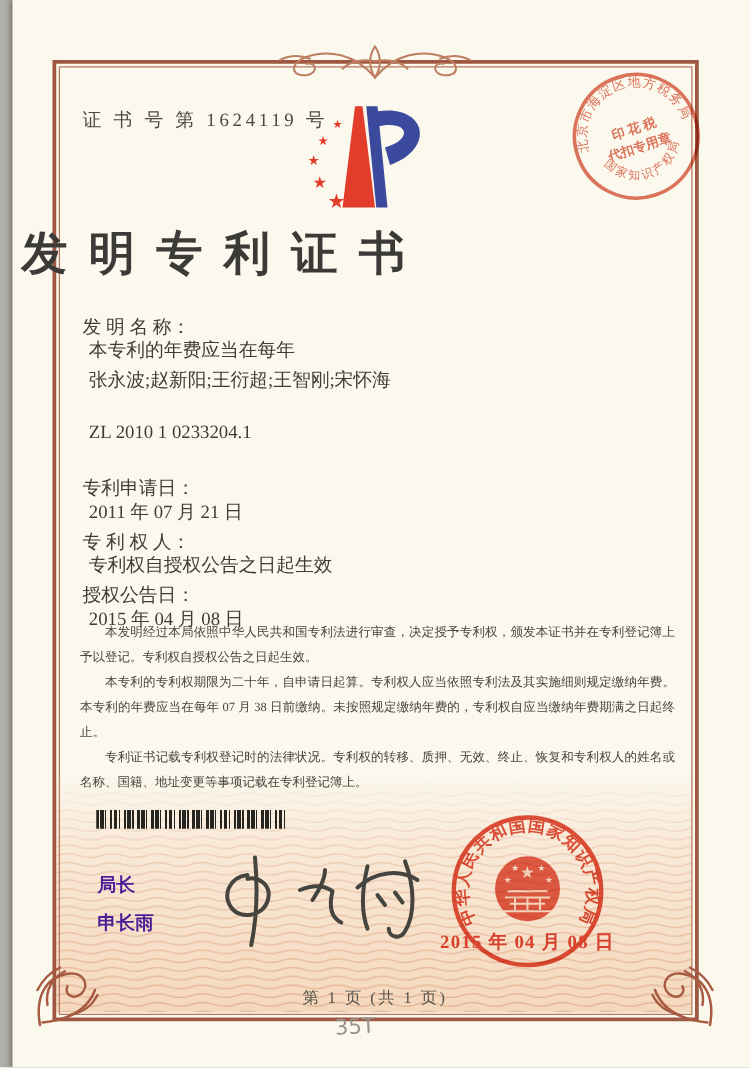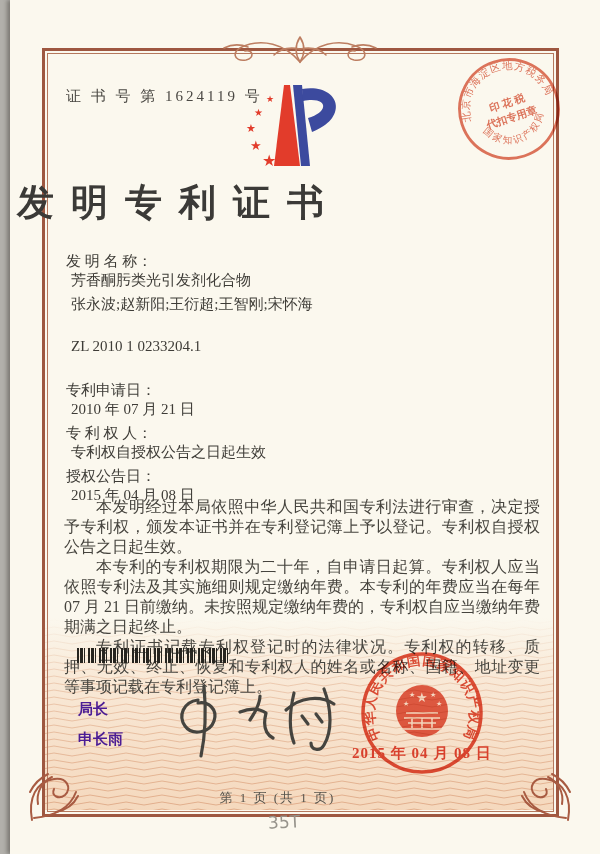--- a/index.html
+++ b/index.html
@@ -26,36 +26,36 @@
   .logo{position:absolute;left:240px;top:82px;z-index:3;}
   .title{position:absolute;left:0;top:178px;width:600px;margin:0;z-index:3;
          text-align:left;font-size:37px;font-weight:bold;color:#3b3a37;
          letter-spacing:17px;padding-left:17px;box-sizing:border-box;
          font-family:"Liberation Serif", serif;}
   .fields{position:absolute;left:66px;top:252px;width:460px;z-index:3;}
   .field-row{display:flex;height:22px;margin-bottom:21px;font-size:15px;color:#3e3c37;flex-direction:column;}
   .field-row .lab{white-space:pre;}
   .field-row .val{margin-left:5px;white-space:pre;}
   .paras{position:absolute;left:64px;top:497px;width:476px;z-index:3;
-         font-size:16px;line-height:20px;color:#46443e;text-align:justify;}
+         font-size:10px;line-height:20px;color:#46443e;text-align:justify;}
   .paras p{margin:0;text-indent:2em;}
   .barcode{position:absolute;left:77px;top:648px;width:152px;height:15px;z-index:3;
            background:repeating-linear-gradient(90deg,#26241f 0 2px,transparent 2px 3px,
              #26241f 3px 6px,transparent 6px 7px,#26241f 7px 8px,transparent 8px 11px);}
   .director{position:absolute;left:78px;top:694px;z-index:3;
             font-family:"Liberation Sans", sans-serif;font-weight:600;
             font-size:15px;color:#4c1d95;line-height:30px;}
   .signature{position:absolute;left:168px;top:680px;z-index:4;}
   .seal{z-index:5;position:absolute;mix-blend-mode:multiply;}
   .seal.tax{left:452px;top:52px;transform:rotate(-18deg);opacity:.92;}
   .seal.sipo{left:356px;top:647px;opacity:.95;}
   .seal-date{position:absolute;left:352px;top:744px;width:170px;z-index:6;
              font-size:15px;font-weight:bold;color:#d8402d;letter-spacing:1px;
              font-family:"Liberation Serif", serif;}
-  .footer-page{position:absolute;left:0;top:789px;width:555px;text-align:center;
+  .footer-page{position:absolute;left:0;top:789px;width:600px;text-align:center;
                z-index:3;font-size:13px;color:#56534c;letter-spacing:2px;}
   .pencil{position:absolute;left:268px;top:812px;z-index:3;font-size:17px;
           color:#97948c;transform:rotate(-3deg);
           font-family:"DejaVu Sans", sans-serif;}
 </style>
 </head>
 <body>
 
 <div class="stage">
   <div class="paper"></div>
@@ -139,45 +139,45 @@
     </text>
     <text x="60" y="57" text-anchor="middle" fill="#dd6a52" font-size="11" font-weight="bold">印 花 税</text>
     <text x="60" y="73" text-anchor="middle" fill="#dd6a52" font-size="11" font-weight="bold">代扣专用章</text>
   </svg>
 
   <h1 class="title">发明专利证书</h1>
 
   <div class="fields">
     <div class="field-row">
       <span class="lab">发 明 名 称：</span>
-      <span class="val">芳香酮肟类光引发剂化合物</span>
+      <span class="val">本专利的年费应当在每年</span>
     </div>
     <div class="field-row">
       <span class="val">张永波;赵新阳;王衍超;王智刚;宋怀海</span>
     </div>
     <div class="field-row">
       <span class="val">ZL 2010 1 0233204.1</span>
     </div>
     <div class="field-row">
       <span class="lab">专利申请日：</span>
-      <span class="val">2010 年 07 月 21 日</span>
+      <span class="val">2011 年 07 月 21 日</span>
     </div>
     <div class="field-row">
       <span class="lab">专 利 权 人：</span>
       <span class="val">专利权自授权公告之日起生效</span>
     </div>
     <div class="field-row">
       <span class="lab">授权公告日：</span>
       <span class="val">2015 年 04 月 08 日</span>
     </div>
   </div>
 
   <div class="paras">
     <p>本发明经过本局依照中华人民共和国专利法进行审查，决定授予专利权，颁发本证书并在专利登记簿上予以登记。专利权自授权公告之日起生效。</p>
-    <p>本专利的专利权期限为二十年，自申请日起算。专利权人应当依照专利法及其实施细则规定缴纳年费。本专利的年费应当在每年 07 月 21 日前缴纳。未按照规定缴纳年费的，专利权自应当缴纳年费期满之日起终止。</p>
+    <p>本专利的专利权期限为二十年，自申请日起算。专利权人应当依照专利法及其实施细则规定缴纳年费。本专利的年费应当在每年 07 月 38 日前缴纳。未按照规定缴纳年费的，专利权自应当缴纳年费期满之日起终止。</p>
     <p>专利证书记载专利权登记时的法律状况。专利权的转移、质押、无效、终止、恢复和专利权人的姓名或名称、国籍、地址变更等事项记载在专利登记簿上。</p>
   </div>
 
   <div class="barcode"></div>
 
   <div class="director">
     <div>局长</div>
     <div>申长雨</div>
   </div>
 

